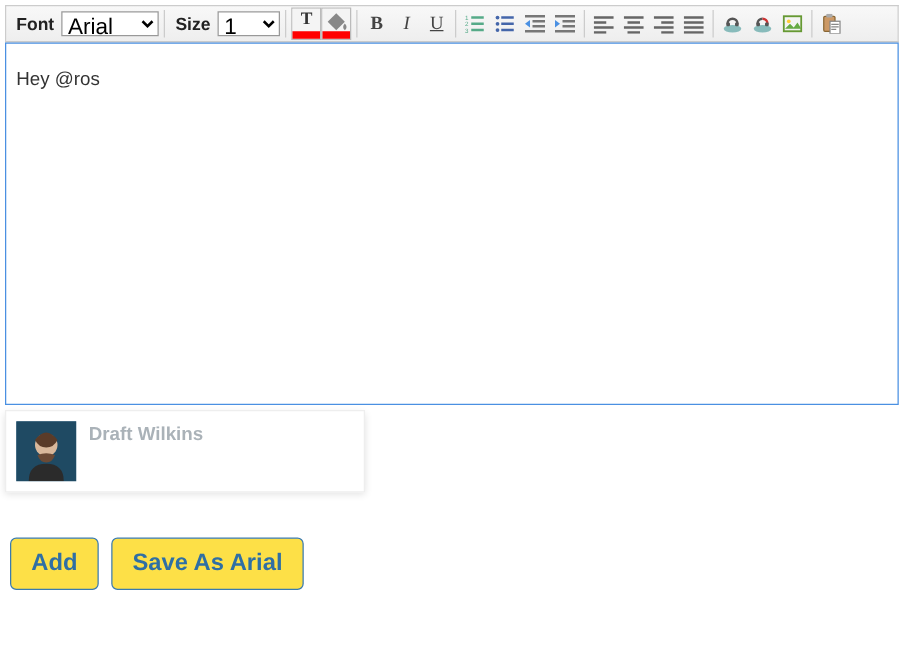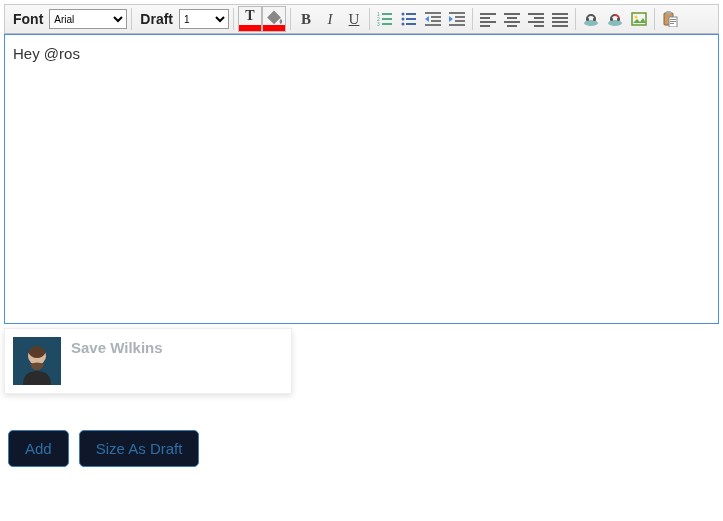--- a/index.html
+++ b/index.html
@@ -22,21 +22,21 @@
     gap: 2px;
   }
   .tb-label {
     font-weight: bold;
     font-size: 14px;
     color: #222;
     padding: 0 4px;
     text-align: center;
   }
   .tb-select {
-    font-size: 10px;
+    font-size: 18px;
     height: 20px;
     border: 1px solid #999;
     background: #fff;
   }
   .font-select { width: 78px; }
   .size-select { width: 50px; }
   .tb-sep {
     width: 1px;
     height: 22px;
     background: #ccc;
@@ -73,21 +73,21 @@
   }
   .color-pair { display: flex; }
   .color-pair .colorbtn-wrap { width: 24px; }
   .tb-btn svg { width: 16px; height: 16px; }
   .bold-letter { font-family: Georgia, serif; font-weight: bold; font-size: 15px; color: #444;}
   .italic-letter { font-family: Georgia, serif; font-style: italic; font-size: 15px; color: #444;}
   .underline-letter { font-family: Georgia, serif; text-decoration: underline; font-size: 15px; color: #444;}
   .editor {
     border: 1px solid #4a90e2;
     min-height: 290px;
-    padding: 10px 8px;
+    padding: 20px 8px;
     font-size: 15px;
     color: #333;
     outline: none;
   }
   .suggestion-popup {
     margin-top: 4px;
     width: 288px;
     border: 1px solid #eee;
     box-shadow: 0 2px 6px rgba(0,0,0,.12);
     background: #fff;
@@ -118,38 +118,38 @@
   }
   .actions {
     margin-top: 36px;
     display: flex;
     gap: 10px;
     padding: 0 4px 6px 4px;
   }
   .action-btn {
     border: 1px solid #3a7bb0;
     border-radius: 5px;
-    background: #0f172a;
+    background: #fde047;
     color: #2f6fa4;
-    font-weight: normal;
-    font-size: 15px;
+    font-weight: bold;
+    font-size: 19px;
     padding: 9px 16px;
     cursor: pointer;
   }
 </style>
 </head>
 <body>
 
 <div class="toolbar">
   <span class="tb-label">Font</span>
   <select class="tb-select font-select">
     <option>Arial</option>
   </select>
   <span class="tb-sep"></span>
-  <span class="tb-label">Draft</span>
+  <span class="tb-label">Size</span>
   <select class="tb-select size-select">
     <option>1</option>
   </select>
   <span class="tb-sep"></span>
 
   <div class="color-pair">
     <div class="colorbtn-wrap">
       <div class="colorbtn-row">
           <span style="font-family:Georgia,serif;font-weight:bold;color:#333;font-size:14px">T</span>
         </div>
@@ -301,20 +301,20 @@
   <div class="suggest-item">
     <div class="avatar">
       <svg viewBox="0 0 48 48">
         <rect width="48" height="48" fill="#1f4a63"></rect>
         <circle cx="24" cy="19" r="9" fill="#d9b89b"></circle>
         <path d="M15 15 q9 -12 18 0 q-3 6 -9 6 q-6 0 -9 -6" fill="#5a3b28"></path>
         <path d="M17 27 q7 -3 14 0 q-2 6 -7 6 q-5 0 -7 -6" fill="#6b4a35"></path>
         <path d="M10 48 q0 -14 14 -14 q14 0 14 14 Z" fill="#2b2b2b"></path>
       </svg>
     </div>
-    <div class="suggest-name">Save Wilkins</div>
+    <div class="suggest-name">Draft Wilkins</div>
   </div>
 </div>
 
 <div class="actions">
   <button class="action-btn">Add</button>
-  <button class="action-btn">Size As Draft</button>
+  <button class="action-btn">Save As Arial</button>
 </div>
 
 </body></html>

